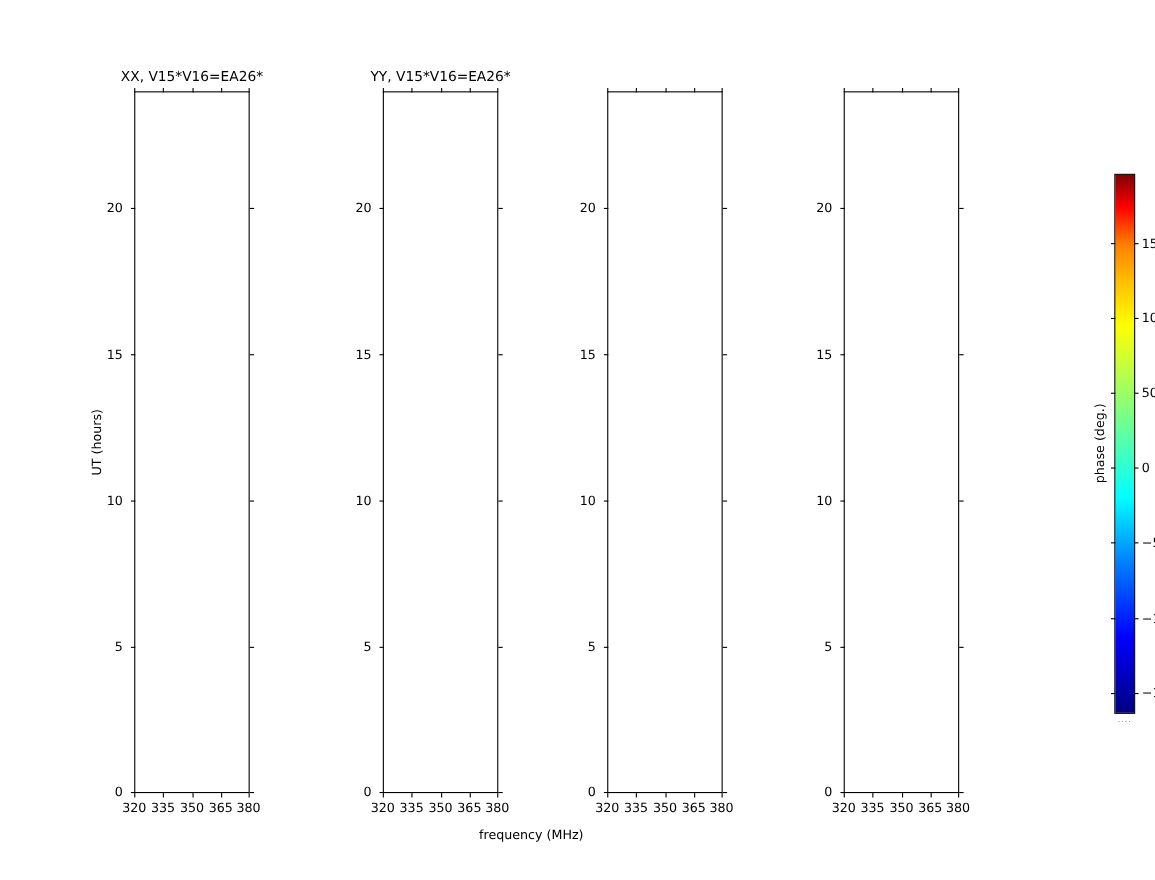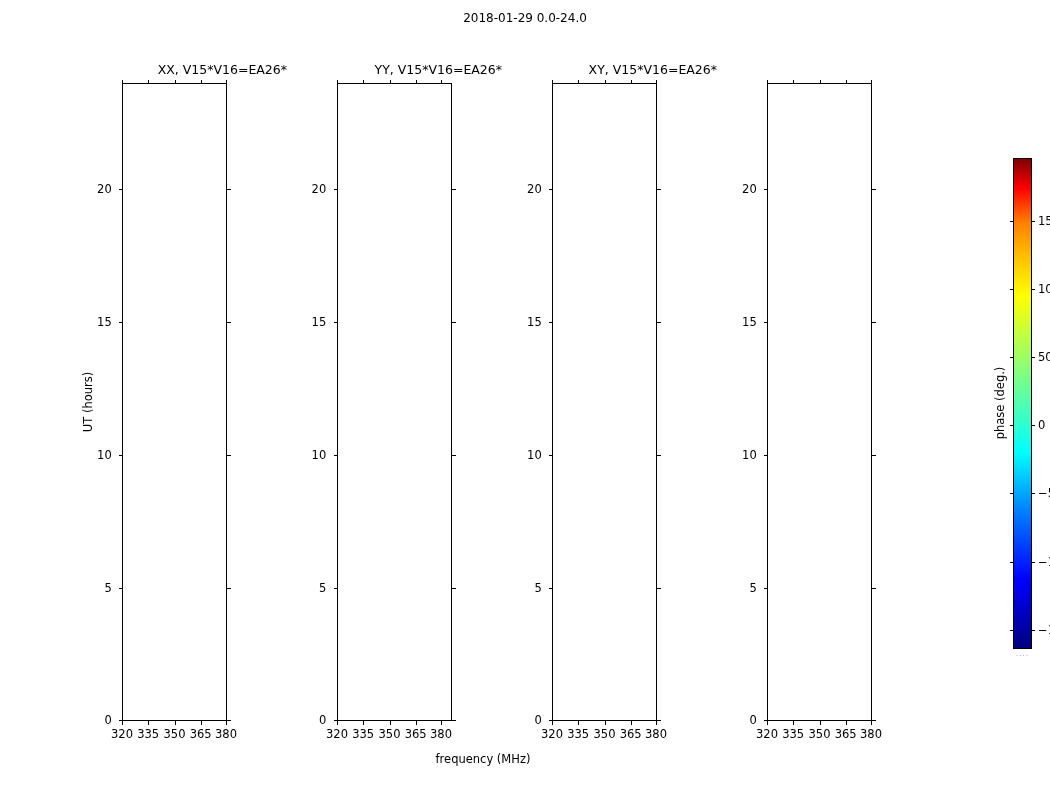--- a/index.html
+++ b/index.html
@@ -44,21 +44,21 @@
     height: 100%;
     border: 1px solid #000000;
     box-sizing: border-box;
     background: #ffffff;
   }
   .panel .panel-title {
     position: absolute;
     top: -21px;
     left: -60px;
     width: 225px;
-    text-align: right;
+    text-align: center;
     font-size: 12.5px;
     white-space: nowrap;
   }
   
   .ytick {
     position: absolute;
     left: -3.5px;
     width: 4px;
     height: 1px;
     background: #000;
@@ -174,21 +174,20 @@
     text-align: center;
     line-height: 6px;
     letter-spacing: 1px;
   }
 </style>
 </head>
 <body>
 
 <div class="figure">
 
-  <div class="suptitle">2018-01-29 0.0-24.0</div>
 
   <div class="panel" style="left:122px;">
     <div class="panel-title">XX, V15*V16=EA26*</div>
     <div class="axes-box"></div>
     <div class="ytick" style="top:637.4px"></div>
       <div class="ytick right" style="top:637.4px"></div>
     <div class="ytick-label" style="top:637.4px">0</div>
     <div class="ytick" style="top:504.5px"></div>
       <div class="ytick right" style="top:504.5px"></div>
     <div class="ytick-label" style="top:504.5px">5</div>
@@ -211,21 +210,21 @@
       <div class="xtick top" style="left:52.5px"></div>
     <div class="xtick-label" style="left:52.5px">350</div>
     <div class="xtick" style="left:78.7px"></div>
       <div class="xtick top" style="left:78.7px"></div>
     <div class="xtick-label" style="left:78.7px">365</div>
     <div class="xtick" style="left:104px"></div>
       <div class="xtick top" style="left:104px"></div>
     <div class="xtick-label" style="left:104px">380</div>
   </div>
 
-  <div class="panel" style="left:337px;padding-left:10px;">
+  <div class="panel" style="left:348px;">
     <div class="panel-title">YY, V15*V16=EA26*</div>
     <div class="axes-box"></div>
     <div class="ytick" style="top:637.4px"></div>
       <div class="ytick right" style="top:637.4px"></div>
     <div class="ytick-label" style="top:637.4px">0</div>
     <div class="ytick" style="top:504.5px"></div>
       <div class="ytick right" style="top:504.5px"></div>
     <div class="ytick-label" style="top:504.5px">5</div>
     <div class="ytick" style="top:371.6px"></div>
       <div class="ytick right" style="top:371.6px"></div>
@@ -247,21 +246,20 @@
     <div class="xtick-label" style="left:52.5px">350</div>
     <div class="xtick" style="left:78.7px"></div>
       <div class="xtick top" style="left:78.7px"></div>
     <div class="xtick-label" style="left:78.7px">365</div>
     <div class="xtick" style="left:104px"></div>
       <div class="xtick top" style="left:104px"></div>
     <div class="xtick-label" style="left:104px">380</div>
   </div>
 
   <div class="panel" style="left:552px;">
-    <div class="panel-title">XY, V15*V16=EA26*</div>
     <div class="axes-box"></div>
     <div class="ytick" style="top:637.4px"></div>
       <div class="ytick right" style="top:637.4px"></div>
     <div class="ytick-label" style="top:637.4px">0</div>
     <div class="ytick" style="top:504.5px"></div>
       <div class="ytick right" style="top:504.5px"></div>
     <div class="ytick-label" style="top:504.5px">5</div>
     <div class="ytick" style="top:371.6px"></div>
       <div class="ytick right" style="top:371.6px"></div>
     <div class="ytick-label" style="top:371.6px">10</div>

